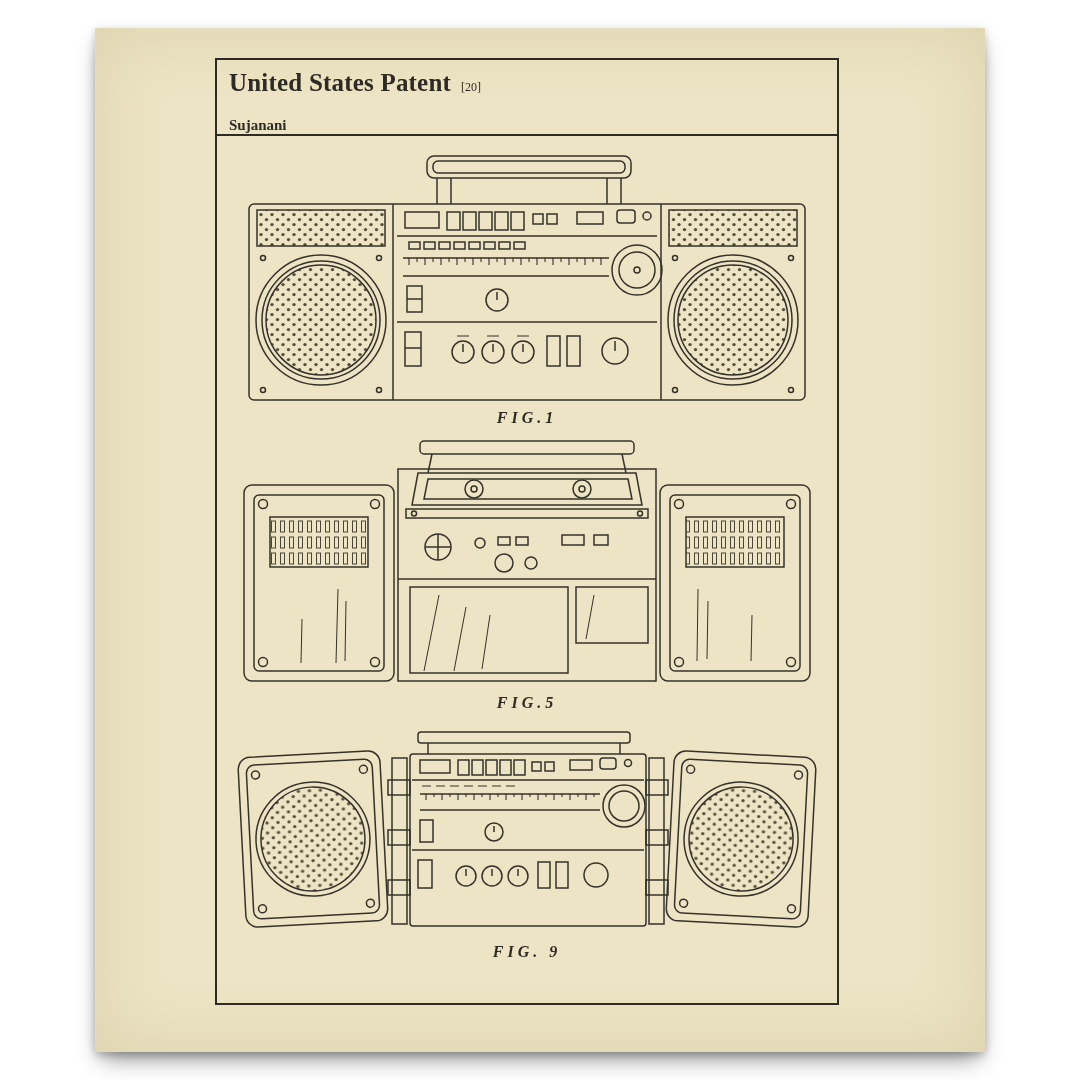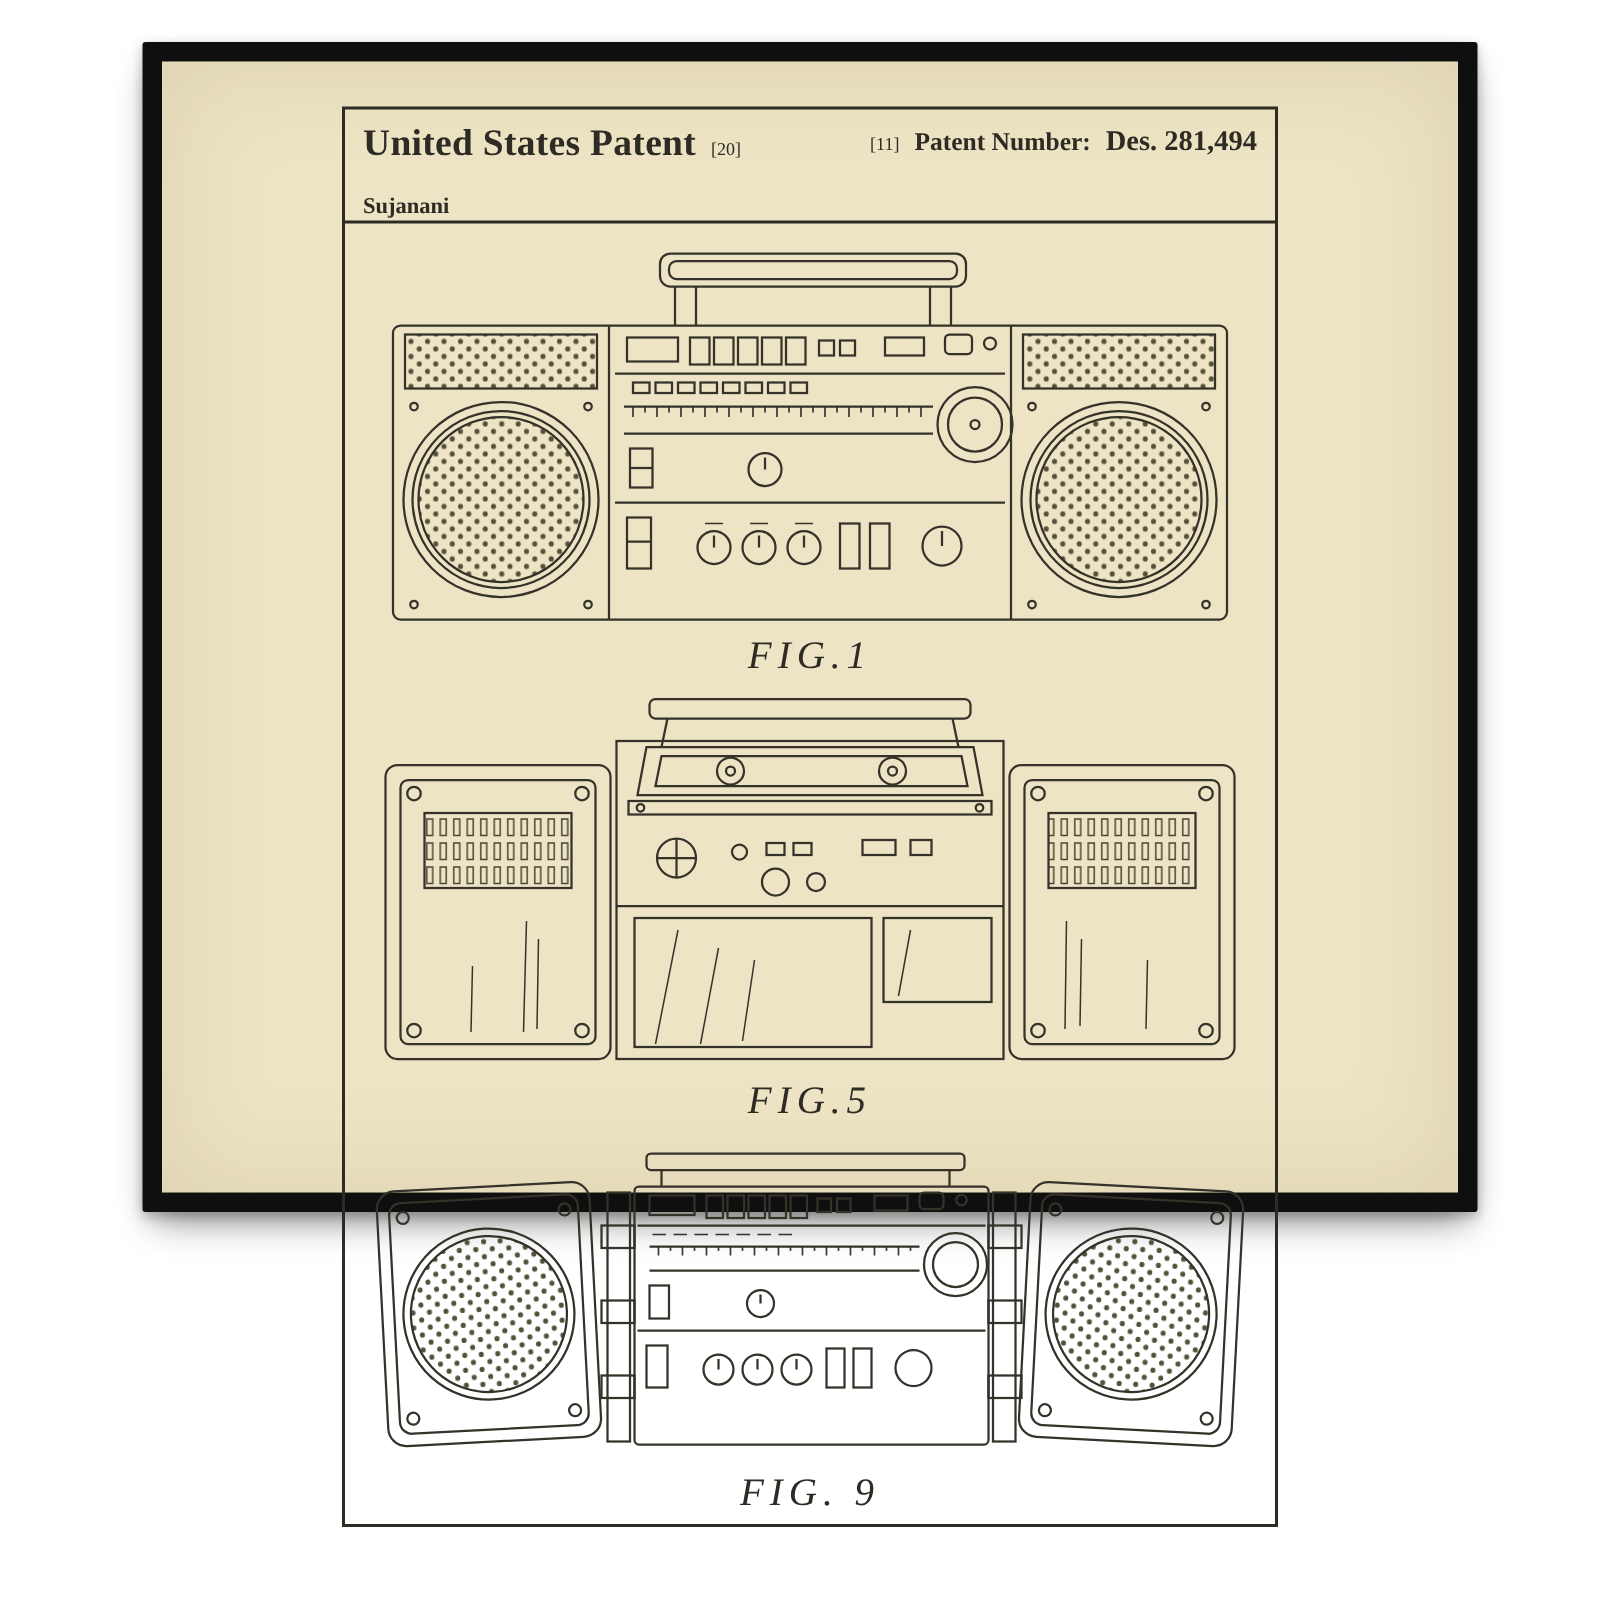--- a/index.html
+++ b/index.html
@@ -9,24 +9,23 @@
     height: 1080px;
     background: #ffffff;
     font-family: "Liberation Serif", serif;
     overflow: hidden;
   }
   .stage { position: relative; width: 1080px; height: 1080px; background: #ffffff; }
 
   .frame {
     position: absolute;
     left: 95px; top: 28px;
-    width: 890px; height: 780px;
+    width: 890px; height: 1024px;
     background: #0f0f0f;
     box-sizing: border-box;
-    padding: 13px;
     border-radius: 2px;
     box-shadow: 0 12px 22px -6px rgba(0,0,0,0.45), 0 3px 8px rgba(0,0,0,0.22);
   }
   .paper {
     position: relative;
     width: 100%; height: 100%;
     background: #ece4c4;
     box-shadow: inset 0 0 0 1px rgba(255,255,255,0.05), inset 0 0 70px rgba(140,115,60,0.16);
   }
   .inner-box {
@@ -62,22 +61,22 @@
     display: flex;
     flex-direction: column;
     align-items: center;
   }
   .figure { display: flex; flex-direction: column; align-items: center; }
   .fig1 { margin-top: 16px; }
   .fig5 { margin-top: 12px; }
   .fig9 { margin-top: 16px; }
   .fig-caption {
     font-style: italic;
-    font-weight: normal;
-    font-size: 26px;
+    font-weight: bold;
+    font-size: 16px;
     letter-spacing: 4px;
     color: #2e2b24;
     margin-top: 5px;
   }
   .fig9 .fig-caption { margin-top: 7px; }
   svg { display: block; }
 </style>
 </head>
 <body>
 
@@ -88,25 +87,20 @@
 
         <div class="patent-header">
           <div class="ph-left">
             <div class="ph-title-line">
               <span class="ph-title">United States Patent</span>
               <span class="ph-bracket">[20]</span>
             </div>
             <div class="ph-inventor">Sujanani</div>
           </div>
           <div class="ph-right">
-            <div class="ph-row">
-              <span class="ph-bracket">[11]</span>
-              <span class="label">Patent Number:</span>
-              <span class="value">Des. 281,494</span>
-            </div>
           </div>
         </div>
 
         <div class="figures">
 
           <div class="figure fig1">
             <svg viewBox="0 0 560 252" width="560" height="252">
               <defs>
                 <pattern id="f1m" width="11" height="10" patternUnits="userSpaceOnUse">
                   <circle cx="3" cy="2.6" r="1.7" fill="#55503a"></circle>

